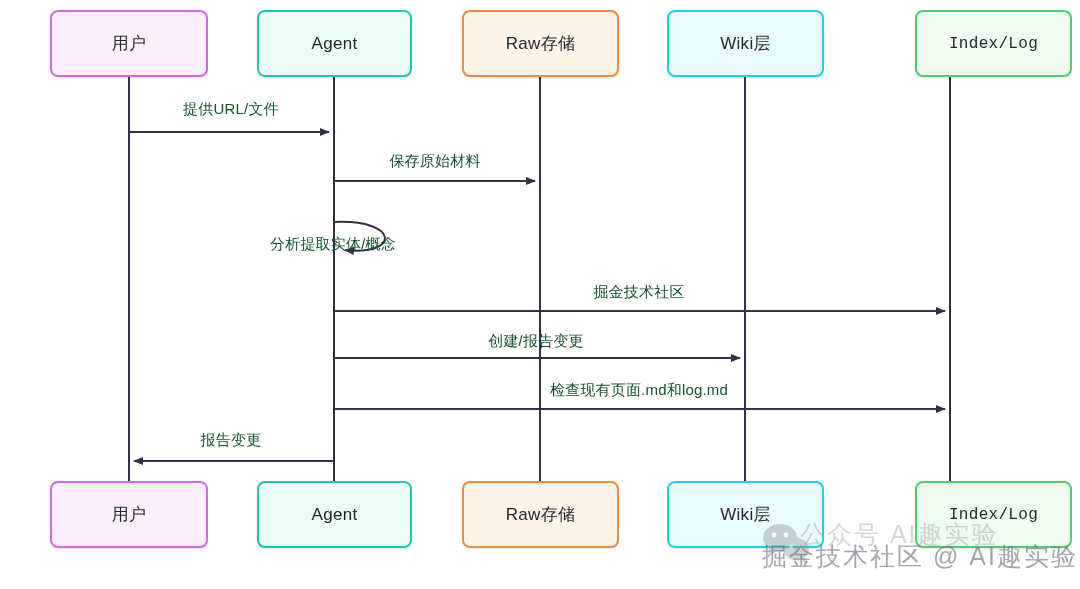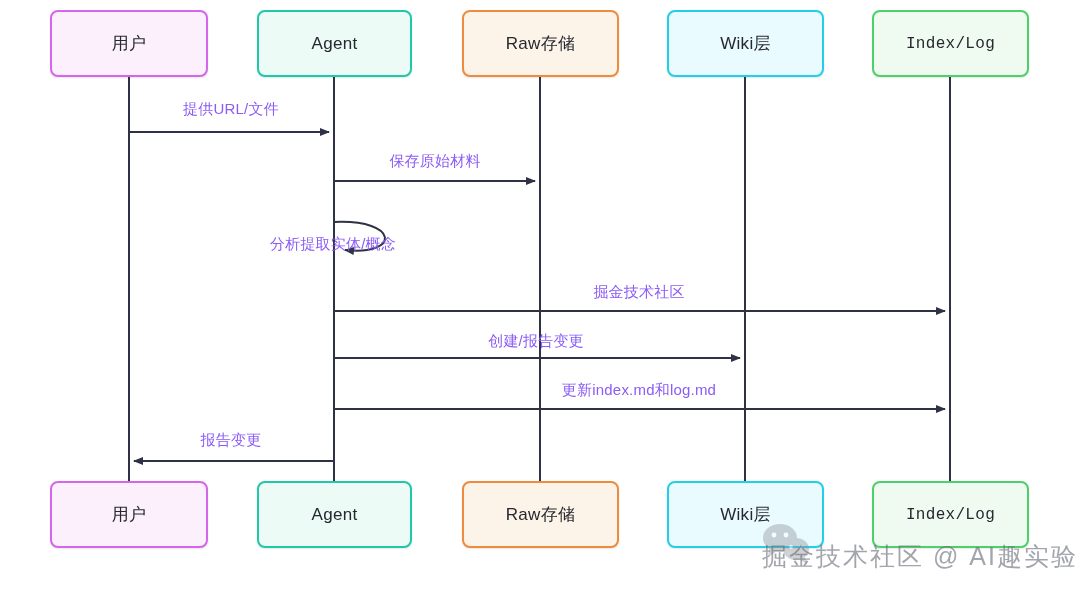--- a/index.html
+++ b/index.html
@@ -32,25 +32,26 @@
     align-items: center;
     justify-content: center;
     font-size: 17px;
     color: #26282f;
     letter-spacing: 0.3px;
     box-shadow: 0 1px 2px rgba(0,0,0,0.10);
   }
   .actor-box.mono {
     font-family: "Liberation Mono", "DejaVu Sans Mono", monospace;
     font-size: 16px;
+    margin-left: 43px;
   }
   .msg-label {
     position: absolute;
     font-size: 15px;
-    color: #8b5cf6;
+    color: #14532d;
     white-space: nowrap;
     transform: translateX(-50%);
     letter-spacing: 0.2px;
   }
   .watermark {
     position: absolute;
     white-space: nowrap;
     pointer-events: none;
     letter-spacing: 2px;
   }
@@ -133,30 +134,31 @@
       <div class="actor-box mono" style="left: 872px; top: 481px; width: 157px; height: 67px; background: rgb(239, 250, 240); border-color: rgb(77, 208, 105);">
         <span>Index/Log</span>
       </div>
     </div>
   <div id="message-labels">
       <div class="msg-label" style="left: 231px; top: 100px;">提供URL/文件</div>
       <div class="msg-label" style="left: 435px; top: 152px;">保存原始材料</div>
       <div class="msg-label" style="left: 333px; top: 203px; margin-top: 32px;">分析提取实体/概念</div>
       <div class="msg-label" style="left: 639px; top: 283px;">掘金技术社区</div>
       <div class="msg-label" style="left: 536px; top: 332px;">创建/报告变更</div>
-      <div class="msg-label" style="left: 639px; top: 381px;">更新index.md和log.md</div>
+      <div class="msg-label" style="left: 639px; top: 381px;">检查现有页面.md和log.md</div>
       <div class="msg-label" style="left: 231px; top: 431px;">报告变更</div>
     </div>
 
   <svg class="wm-icon" id="wechat-icon" width="60" height="46" viewBox="0 0 60 46" style="left:756px; top:521px;">
     <ellipse cx="24" cy="17" rx="17" ry="14" fill="#8d9099"></ellipse>
     <path d="M13 28 L12 36 L21 30 Z" fill="#8d9099"></path>
     <circle cx="18" cy="14" r="2.4" fill="#ffffff"></circle>
     <circle cx="30" cy="14" r="2.4" fill="#ffffff"></circle>
     <ellipse cx="40" cy="28" rx="13" ry="11" fill="#8d9099"></ellipse>
     <path d="M49 36 L51 43 L43 38 Z" fill="#8d9099"></path>
     <circle cx="35" cy="26" r="1.9" fill="#ffffff"></circle>
     <circle cx="45" cy="26" r="1.9" fill="#ffffff"></circle>
   </svg>
 
+  <div class="watermark wm-back" id="wm-back" style="left: 800px; top: 518px;">公众号 AI趣实验</div>
   <div class="watermark wm-front" id="wm-front" style="left: 762px; top: 540px;">掘金技术社区 @ AI趣实验</div>
 
 </div>
 
 </body></html>

